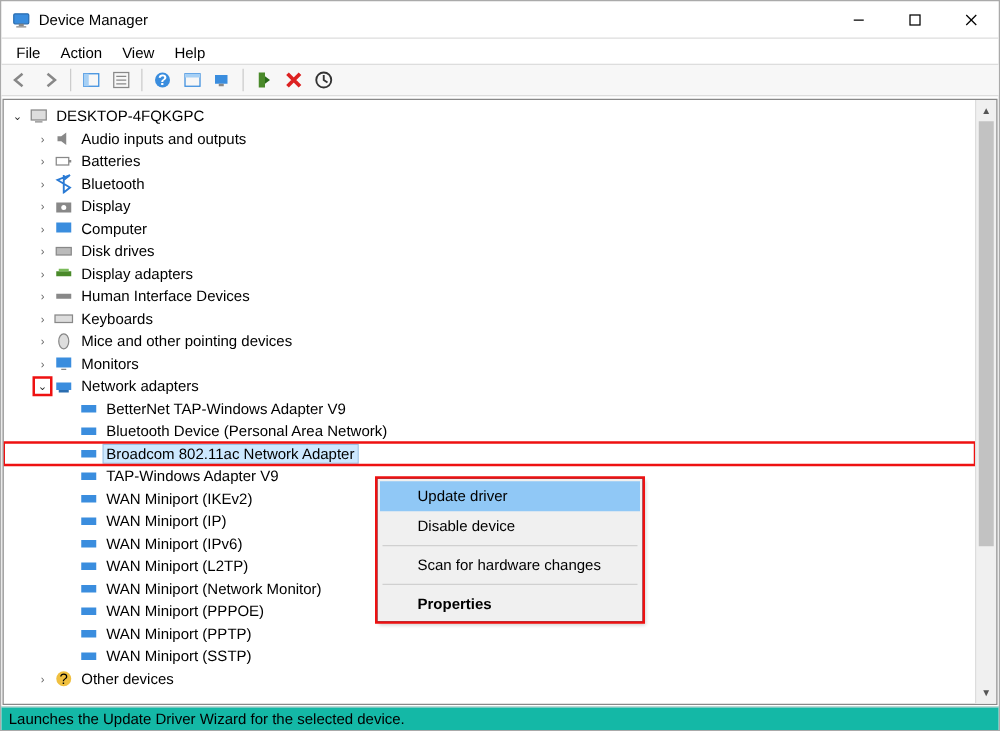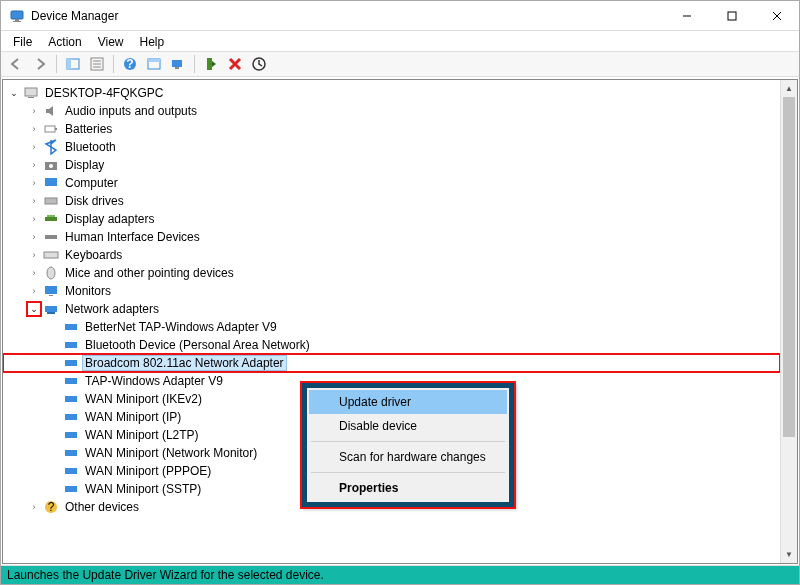--- a/index.html
+++ b/index.html
@@ -30,21 +30,21 @@
 .node { display: flex; align-items: center; height: 18px; padding-left: 0; white-space: nowrap; }
 .node .caret { width: 14px; height: 14px; display: flex; align-items: center; justify-content: center; font-size: 9px; color: #666; }
 .node .caret.open { color: #222; }
 .node .icon { width: 16px; height: 16px; margin: 0 4px 0 2px; flex-shrink: 0; }
 .node .label { padding: 0 2px; }
 .node.selected .label { outline: 1px solid #99c2e8; background: #cce8ff; }
 
 .hl { outline: 2px solid #e11; outline-offset: -1px; }
 
 
-.ctxmenu { position: absolute; width: 214px; background: #f0f0f0; border: 6px solid #0c4a6e; box-shadow: 2px 2px 3px rgba(0,0,0,0.2); padding: 2px; }
+.ctxmenu { position: absolute; width: 214px; background: #f0f0f0; border: 1px solid #0c4a6e; box-shadow: 2px 2px 3px rgba(0,0,0,0.2); padding: 2px; }
 .ctxmenu .citem { height: 24px; display: flex; align-items: center; padding-left: 30px; font-size: 12px; }
 .ctxmenu .citem.hover { background: #90c8f6; }
 .ctxmenu .csep { height: 1px; background: #d0d0d0; margin: 3px 2px; }
 .ctxmenu .citem.bold { font-weight: bold; }
 
 
 .statusbar { position: absolute; bottom: 0; left: 0; right: 0; height: 19px; padding: 2px 6px; border-top: 1px solid #ddd; background: #14b8a6; font-size: 11px; }
 
 
 svg { display: block; }
@@ -327,37 +327,53 @@
           </svg>
         </span>
         <span class="label">WAN Miniport (IP)</span>
       </div>
     <div class="node" style="padding-left:58px">
         <span class="icon">
           <svg viewBox="0 0 16 16">
             <rect x="2" y="5" width="12" height="6" fill="#3a8dde"></rect>
           </svg>
         </span>
+        <span class="label">WAN Miniport (IPv6)</span>
+      </div>
+    <div class="node" style="padding-left:58px">
+        <span class="icon">
+          <svg viewBox="0 0 16 16">
+            <rect x="2" y="5" width="12" height="6" fill="#3a8dde"></rect>
+          </svg>
+        </span>
         <span class="label">WAN Miniport (L2TP)</span>
       </div>
     <div class="node" style="padding-left:58px">
         <span class="icon">
           <svg viewBox="0 0 16 16">
             <rect x="2" y="5" width="12" height="6" fill="#3a8dde"></rect>
           </svg>
         </span>
         <span class="label">WAN Miniport (Network Monitor)</span>
       </div>
     <div class="node" style="padding-left:58px">
         <span class="icon">
           <svg viewBox="0 0 16 16">
             <rect x="2" y="5" width="12" height="6" fill="#3a8dde"></rect>
           </svg>
         </span>
         <span class="label">WAN Miniport (PPPOE)</span>
+      </div>
+    <div class="node" style="padding-left:58px">
+        <span class="icon">
+          <svg viewBox="0 0 16 16">
+            <rect x="2" y="5" width="12" height="6" fill="#3a8dde"></rect>
+          </svg>
+        </span>
+        <span class="label">WAN Miniport (PPTP)</span>
       </div>
     <div class="node" style="padding-left:58px">
         <span class="icon">
           <svg viewBox="0 0 16 16">
             <rect x="2" y="5" width="12" height="6" fill="#3a8dde"></rect>
           </svg>
         </span>
         <span class="label">WAN Miniport (SSTP)</span>
       </div>
 

